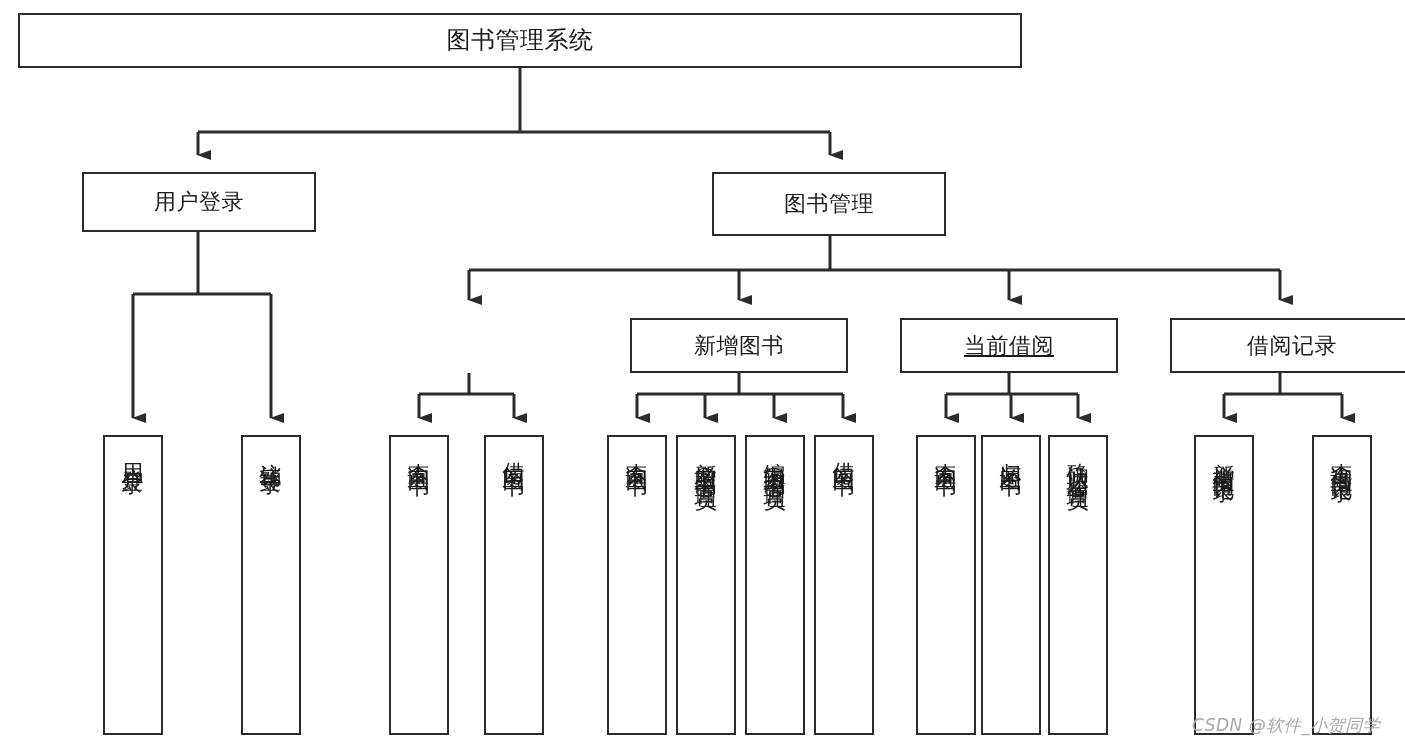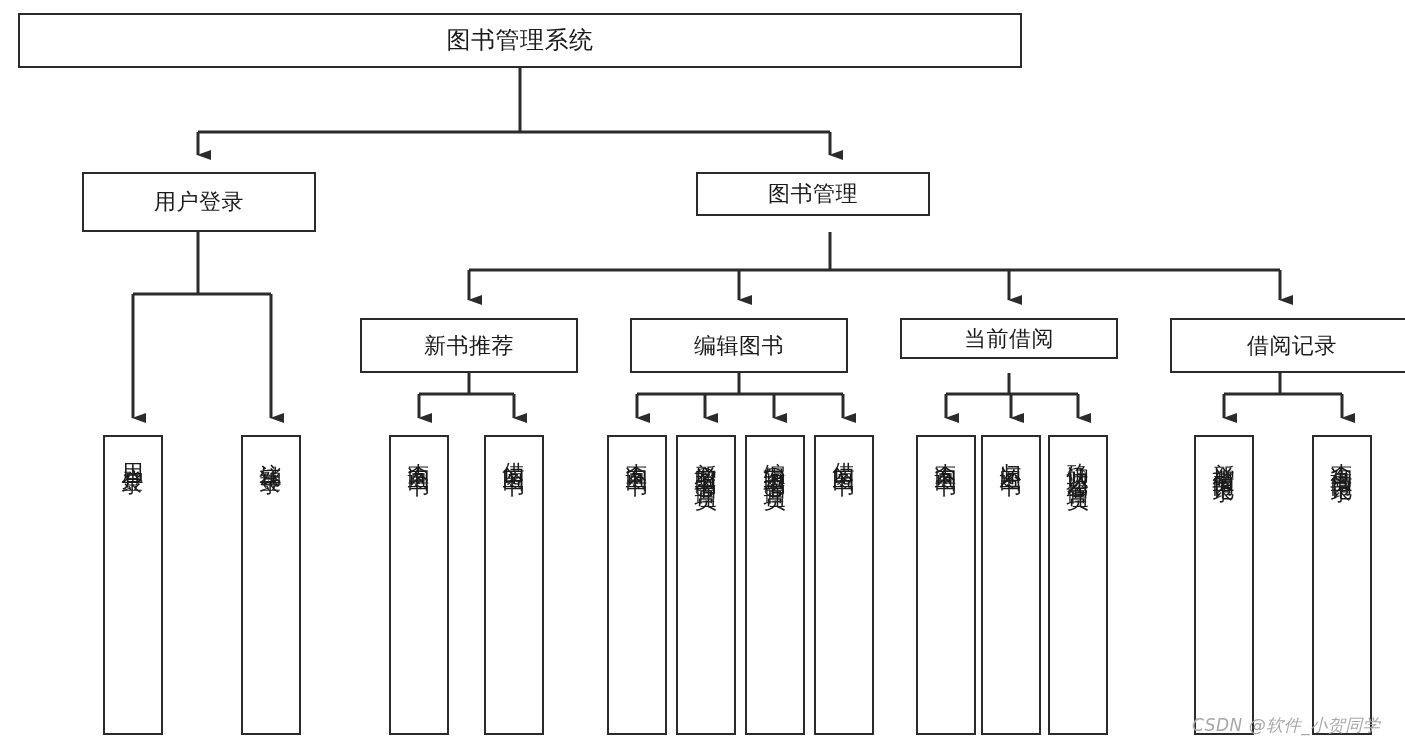--- a/index.html
+++ b/index.html
@@ -134,33 +134,30 @@
   </svg>
 
   <div class="node horizontal n-root" style="left:18px; top:13px; width:1004px; height:55px;">
     <span class="label">图书管理系统</span>
   </div>
 
   <div class="node horizontal n-l2" style="left:82px; top:172px; width:234px; height:60px;">
     <span class="label">用户登录</span>
   </div>
 
-  <div class="node horizontal n-l2" style="left:696px; top:172px; width:234px; height:44px;">
+  <div class="node horizontal n-l2" style="left:712px; top:172px; width:234px; height:64px;">
     <span class="label">图书管理</span>
   </div>
 
-  <div class="node horizontal n-l3" style="left:360px; top:318px; width:218px; height:55px;">
-    <span class="label">新书推荐</span>
-  </div>
 
   <div class="node horizontal n-l3" style="left:630px; top:318px; width:218px; height:55px;">
-    <span class="label">编辑图书</span>
-  </div>
-
-  <div class="node horizontal n-l3" style="left:900px; top:318px; width:218px; height:41px;">
+    <span class="label">新增图书</span>
+  </div>
+
+  <div class="node horizontal n-l3" style="left:900px; top:318px; width:218px; height:55px;text-decoration:underline;">
     <span class="label">当前借阅</span>
   </div>
 
   <div class="node horizontal n-l3" style="left:1170px; top:318px; width:244px; height:55px;">
     <span class="label">借阅记录</span>
   </div>
 
   <div class="node vertical n-leaf" style="left:103px; top:435px; width:60px; height:300px;">
     <span class="label">用户登录</span>
   </div>

